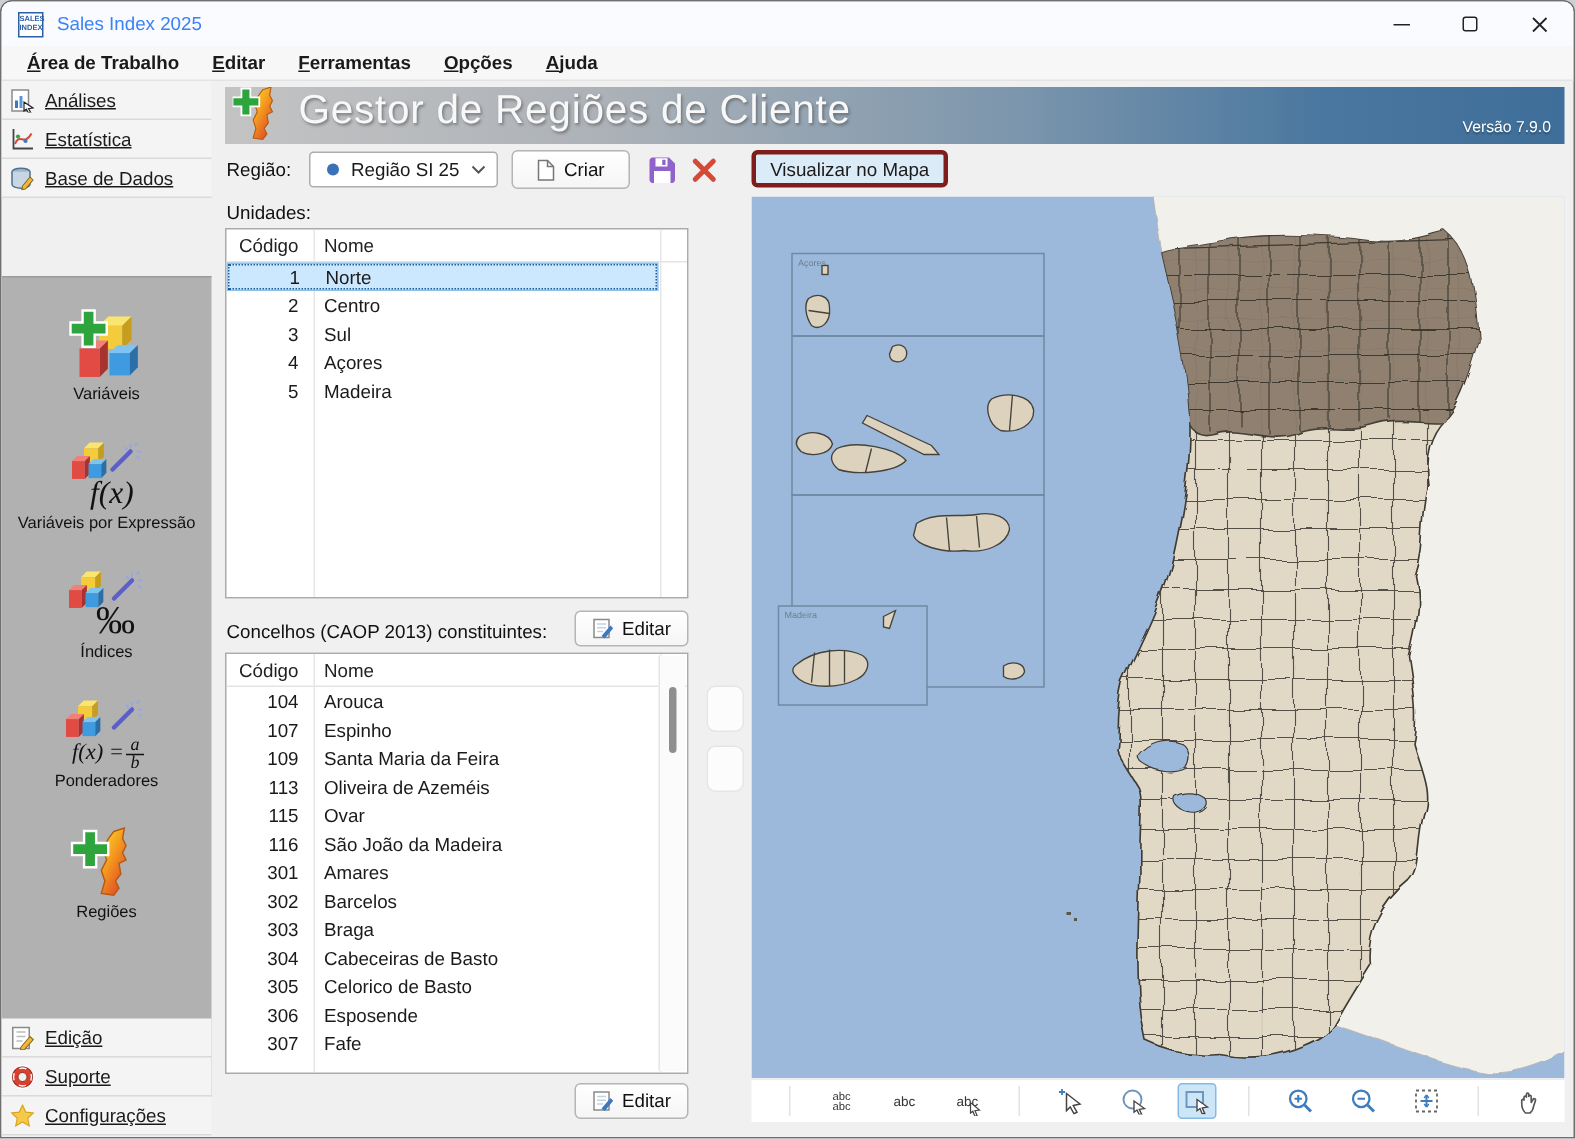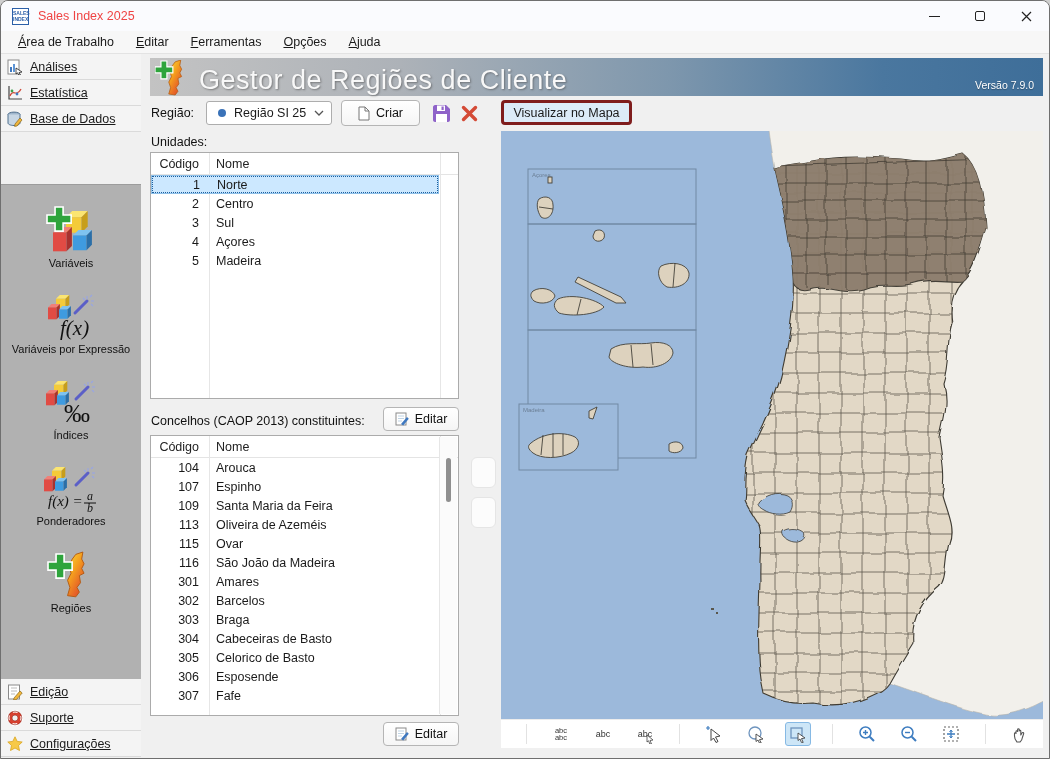--- a/index.html
+++ b/index.html
@@ -7,50 +7,50 @@
   #app { position:relative; width:1050px; height:759px; background:#F0F0F0;
          border:1px solid #6f6f6f; border-radius:8px 8px 0 0; overflow:hidden;
          font-size:12.5px; color:#1a1a1a; }
 
   
   .titlebar { position:absolute; left:0; top:0; width:100%; height:30px; background:#FAFBFE;
               display:flex; align-items:center; }
   .app-icon { width:17px; height:17px; margin:0 9px 0 11px; border:1px solid #2b5fa8; background:#fff;
               color:#2b5fa8; font-size:5px; font-weight:bold; line-height:6px; text-align:center;
               display:flex; flex-direction:column; justify-content:center; letter-spacing:0; }
-  .title-text { font-size:12.5px; color:#ef4444; }
+  .title-text { font-size:12.5px; color:#3b82f6; }
   .win-controls { position:absolute; right:0; top:0; height:30px; display:flex; }
   .win-btn { width:46px; height:30px; display:flex; align-items:center; justify-content:center;
              color:#222; font-size:13px; cursor:default; }
   .glyph-min { width:11px; height:1px; background:#222; display:block; }
   .glyph-max { width:10px; height:10px; border:1.1px solid #222; border-radius:2px; display:block; }
 
   
   .menubar { position:absolute; left:0; top:30px; width:100%; height:23px; background:#F7F7F7;
-             border-bottom:1px solid #E3E3E3; display:flex; align-items:center; padding-left:8px; gap:4px; }
+             border-bottom:1px solid #E3E3E3; display:flex; align-items:center; padding-left:8px; gap:4px;font-weight:bold; }
   .menu-item { display:inline-block; padding:2px 9px; }
   .menu-item::first-letter { text-decoration:underline; }
 
   
   .sidebar { position:absolute; left:0; top:53px; width:140px; bottom:0; background:#F0F0F0; }
   .acc-header { height:26px; background:#F4F4F4; border-bottom:1px solid #DADADA;
                 display:flex; align-items:center; padding-left:6px; gap:7px;text-decoration:underline; }
   .acc-header svg { flex:0 0 auto; }
   .tool-panel { position:absolute; left:0; top:130px; width:140px; height:547px; background:#B1B1B1;
                 border-top:1px solid #9c9c9c; border-bottom:1px solid #9c9c9c;
                 display:flex; flex-direction:column; align-items:center; padding-top:9px; }
   .tool-item { width:132px; height:86px; display:flex; flex-direction:column; align-items:center;
                justify-content:center; }
   .tool-item .cap { font-size:11px; color:#111; margin-top:3px; white-space:nowrap; }
   .acc-bottom { position:absolute; left:0; width:140px; }
 
   
   .banner { position:absolute; left:149px; top:57px; width:893px; height:38px;
             background:linear-gradient(90deg,#C3C3C3 0%,#ADB2B8 28%,#7E97AD 58%,#4A779F 82%,#3E6E99 100%);
-            display:flex; align-items:flex-end; }
+            display:flex; align-items:flex-start; }
   .banner-title { font-size:27px; font-weight:300; color:#F8F8F8; letter-spacing:.5px;
                   text-shadow:1px 1px 2px rgba(70,70,70,.55); margin-left:10px; }
   .banner-version { position:absolute; right:9px; bottom:5px; font-size:10.5px; color:#fff;
                     text-shadow:0 1px 1px rgba(0,0,0,.3); }
   .banner-icon { margin-left:5px; }
 
   
   .lbl { position:absolute; font-size:12.5px; color:#111; }
   .combo { position:absolute; left:205px; top:100px; width:126px; height:24px; background:#fff;
            border:1px solid #ADADAD; border-radius:3px; display:flex; align-items:center; }

